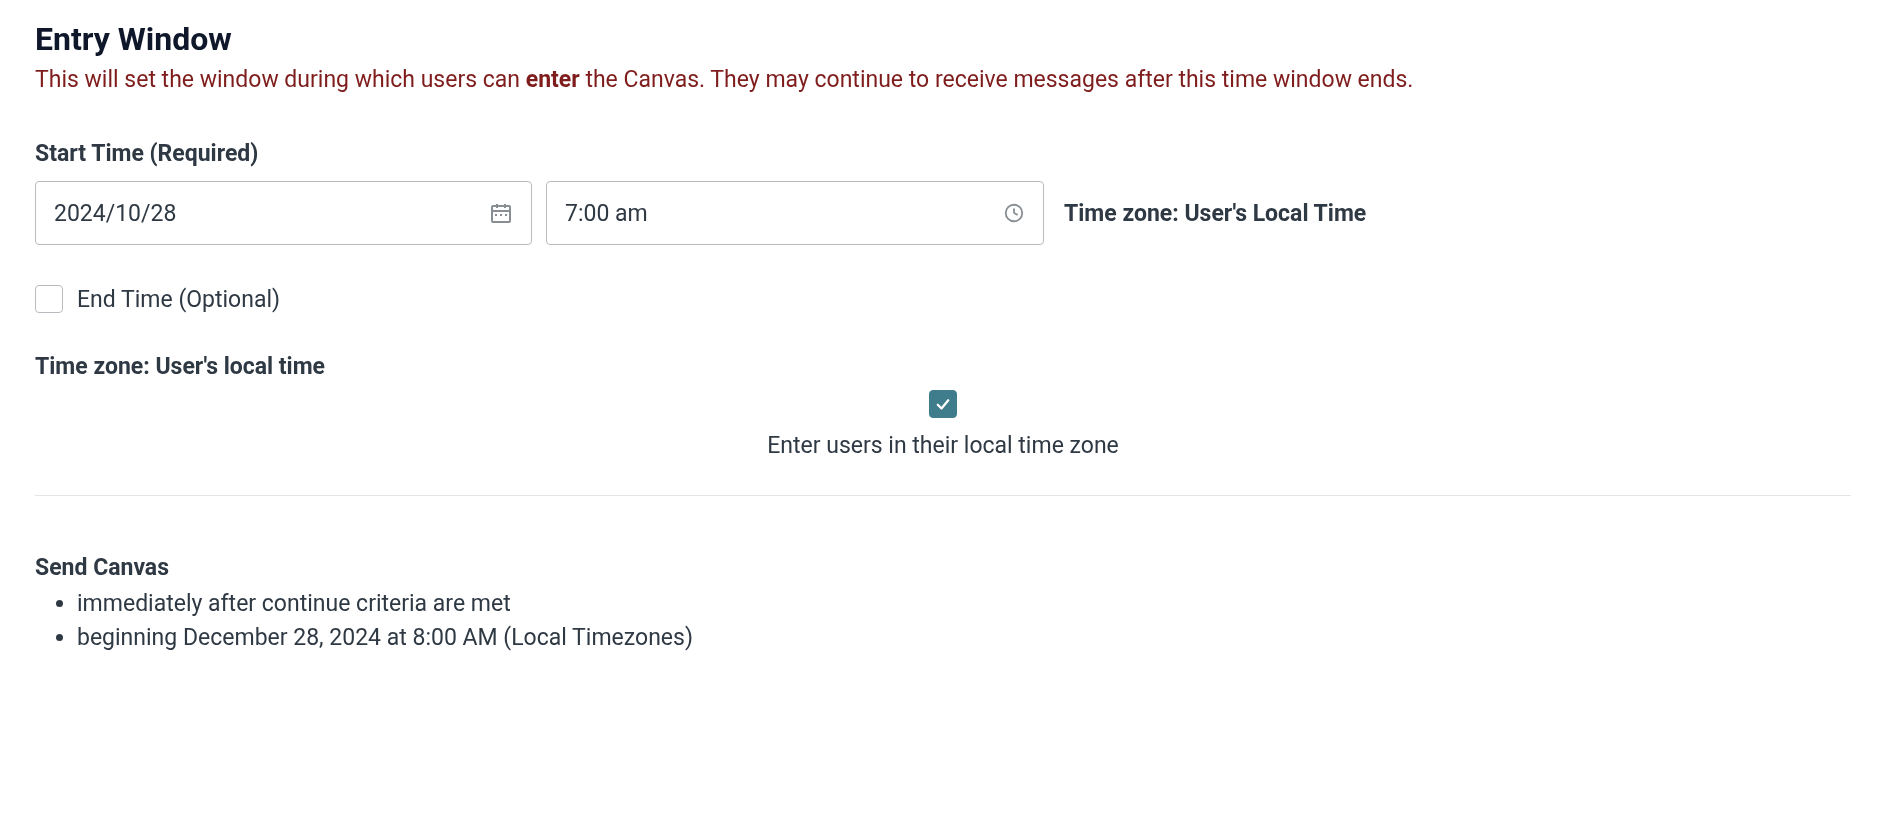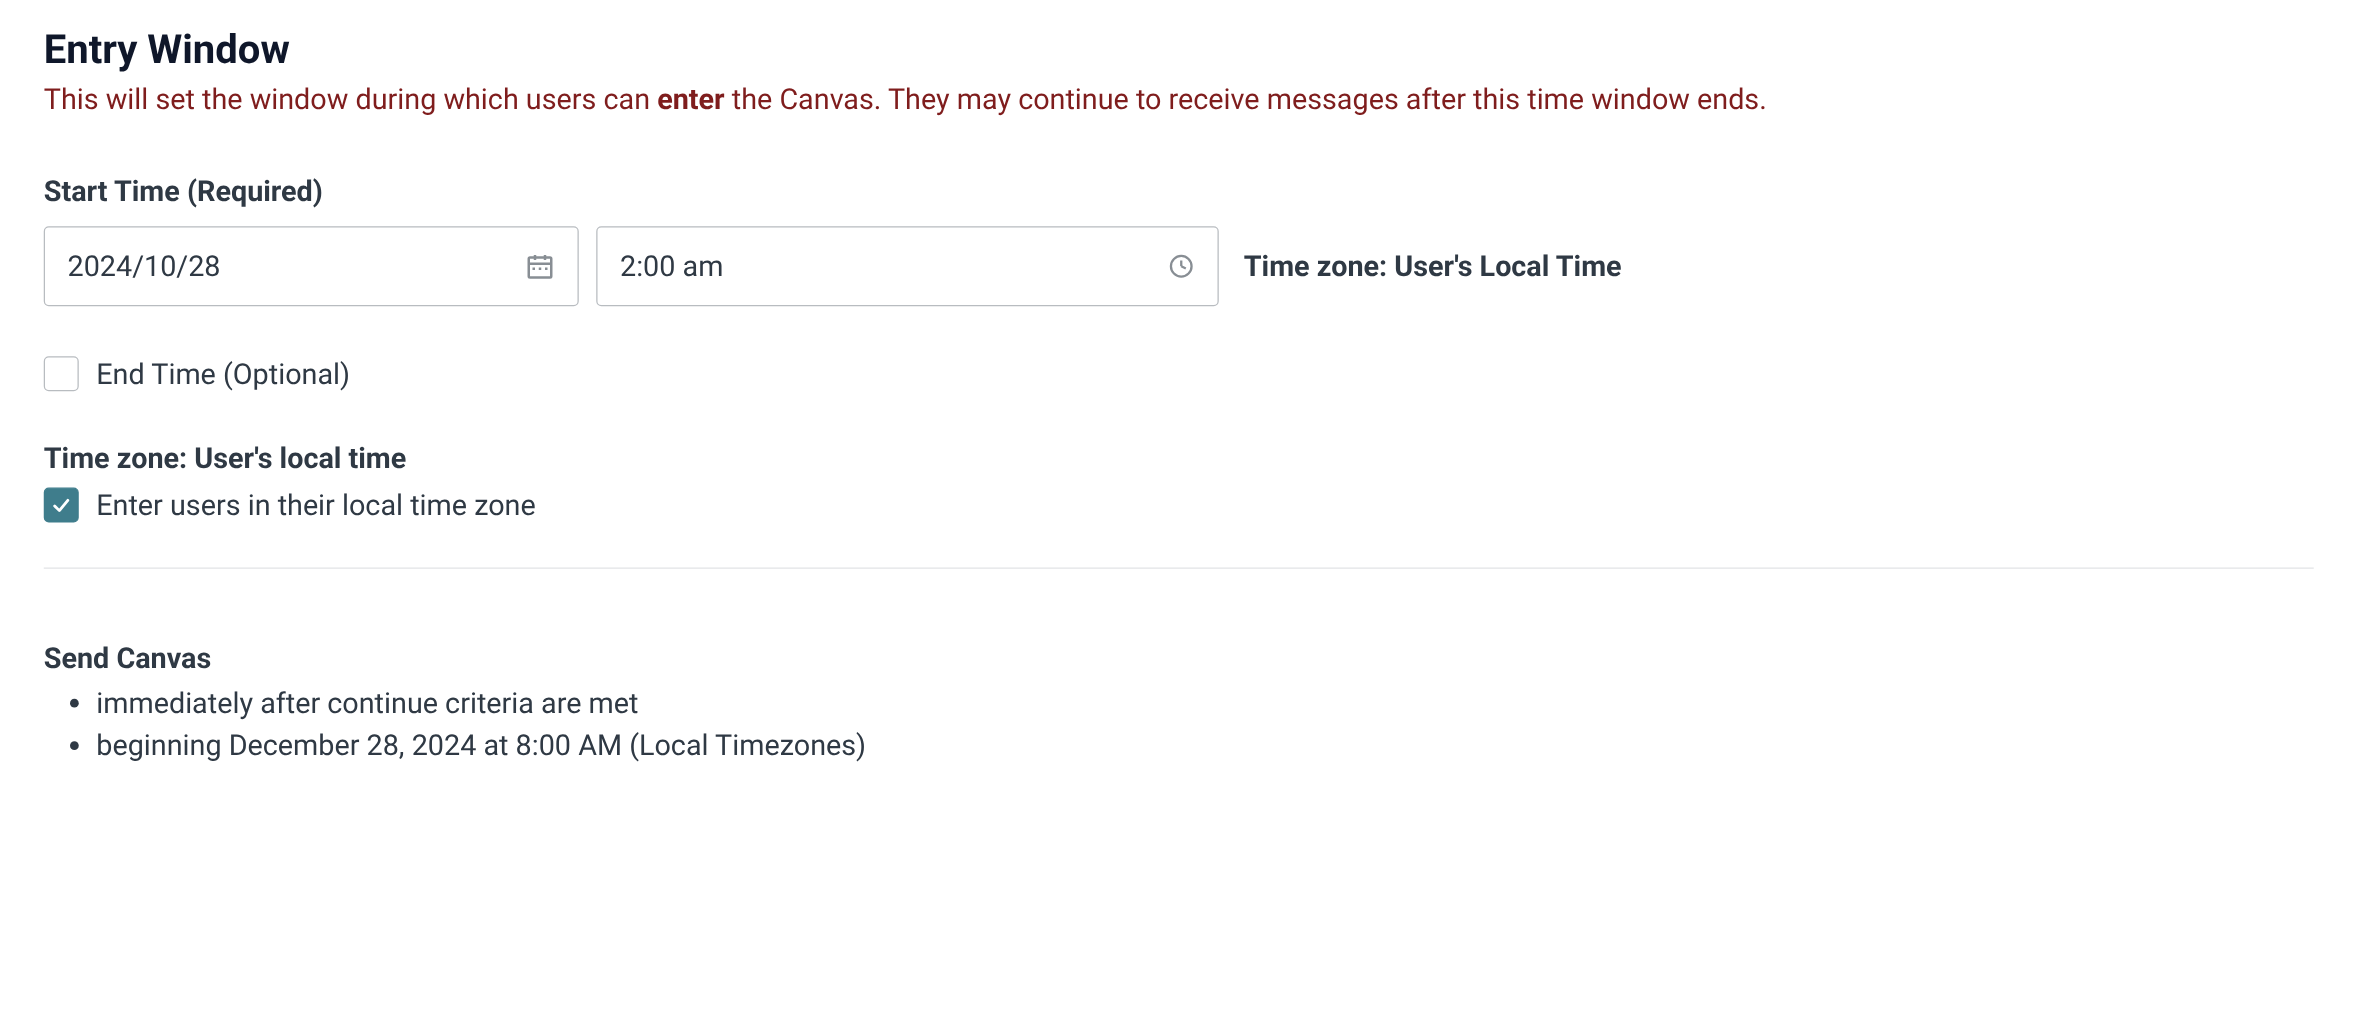--- a/index.html
+++ b/index.html
@@ -48,21 +48,21 @@
       border-radius: 4px;
       font-size: 23px;
       color: #2f3944;
       padding: 0 18px;
       display: flex;
       align-items: center;
       justify-content: space-between;
       background: #fff;
     }
     .date-input {
-      width: 428px;
+      width: 497px;
     }
     .time-input {
       width: 498px;
     }
     .input-text {
       flex: 1;
     }
     .input-icon {
       color: #888e94;
       display: flex;
@@ -152,42 +152,42 @@
         <line x1="3" y1="10" x2="21" y2="10"></line>
         <line x1="8" y1="3" x2="8" y2="7"></line>
         <line x1="16" y1="3" x2="16" y2="7"></line>
         <rect x="6" y="13" width="2" height="2" fill="currentColor" stroke="none"></rect>
         <rect x="11" y="13" width="2" height="2" fill="currentColor" stroke="none"></rect>
         <rect x="16" y="13" width="2" height="2" fill="currentColor" stroke="none"></rect>
       </svg>
     </span>
   </div>
   <div class="time-input">
-    <span class="input-text">2:00 am</span>
+    <span class="input-text">7:00 am</span>
     <span class="input-icon">
       <svg width="22" height="22" viewBox="0 0 24 24" fill="none" stroke="currentColor" stroke-width="2">
         <circle cx="12" cy="12" r="9"></circle>
         <line x1="12" y1="7" x2="12" y2="12"></line>
         <line x1="12" y1="12" x2="16" y2="14"></line>
       </svg>
     </span>
   </div>
   <span class="tz-label">Time zone: User's Local Time</span>
 </div>
 
 <div class="checkbox-row">
   <div class="checkbox">
     
   </div>
   <span class="checkbox-label">End Time (Optional)</span>
 </div>
 
 <label class="tz-section-label">Time zone: User's local time</label>
 
-<div class="checkbox-row" style="margin-bottom:0;">
+<div class="checkbox-row" style="margin-bottom:0;flex-direction:column;">
   <div class="checkbox checked">
     <svg width="18" height="18" viewBox="0 0 24 24" fill="none" stroke="#fff" stroke-width="3" stroke-linecap="round" stroke-linejoin="round">
       <polyline points="5 13 10 18 19 7"></polyline>
     </svg>
   </div>
   <span class="checkbox-label">Enter users in their local time zone</span>
 </div>
 
 <hr class="divider">
 

